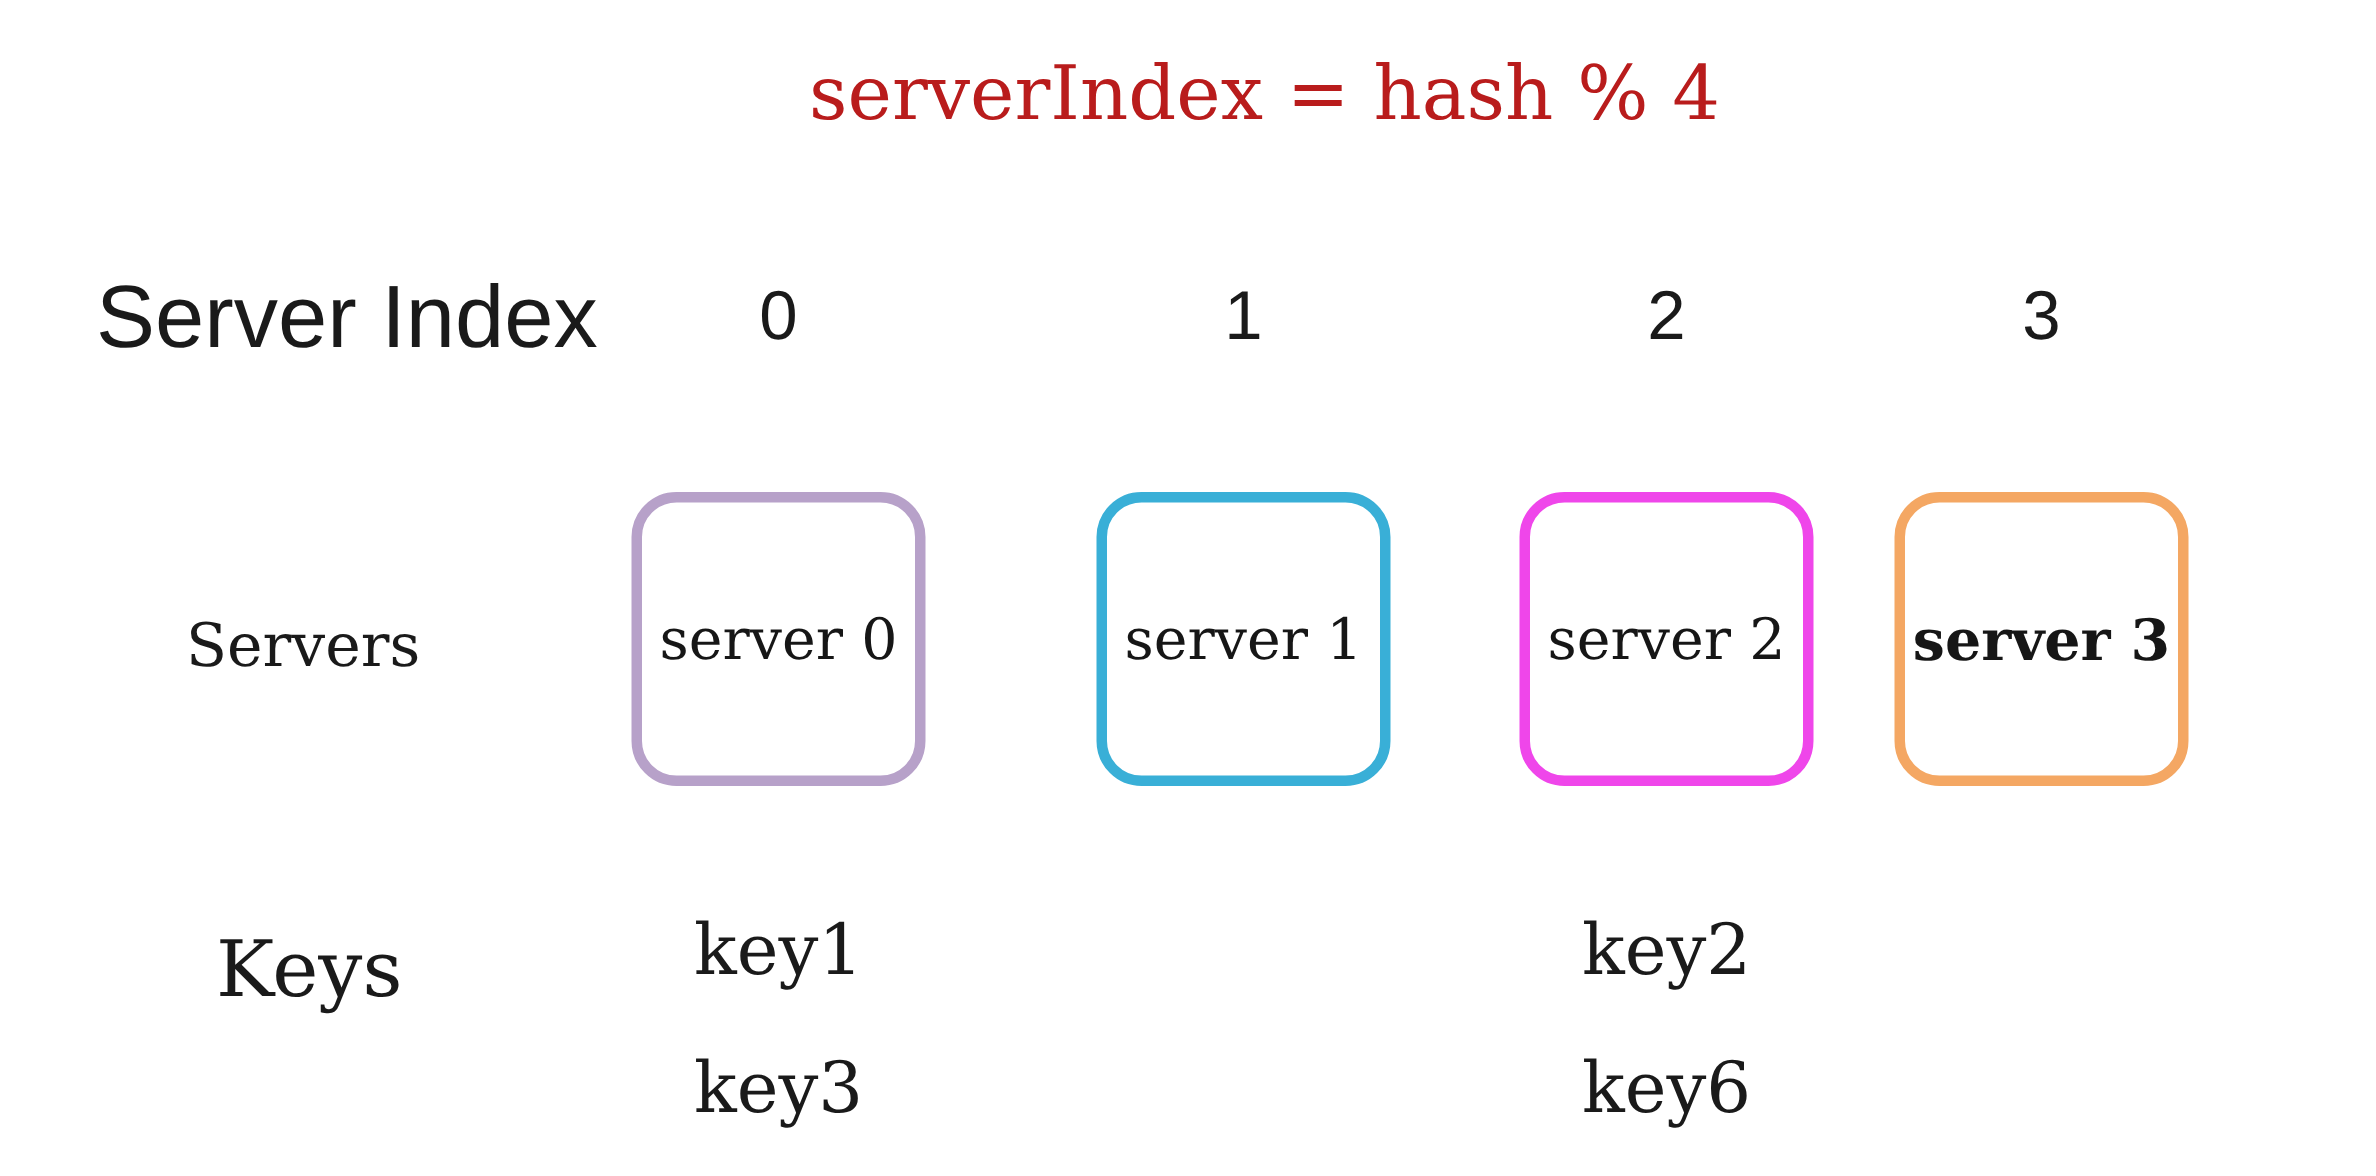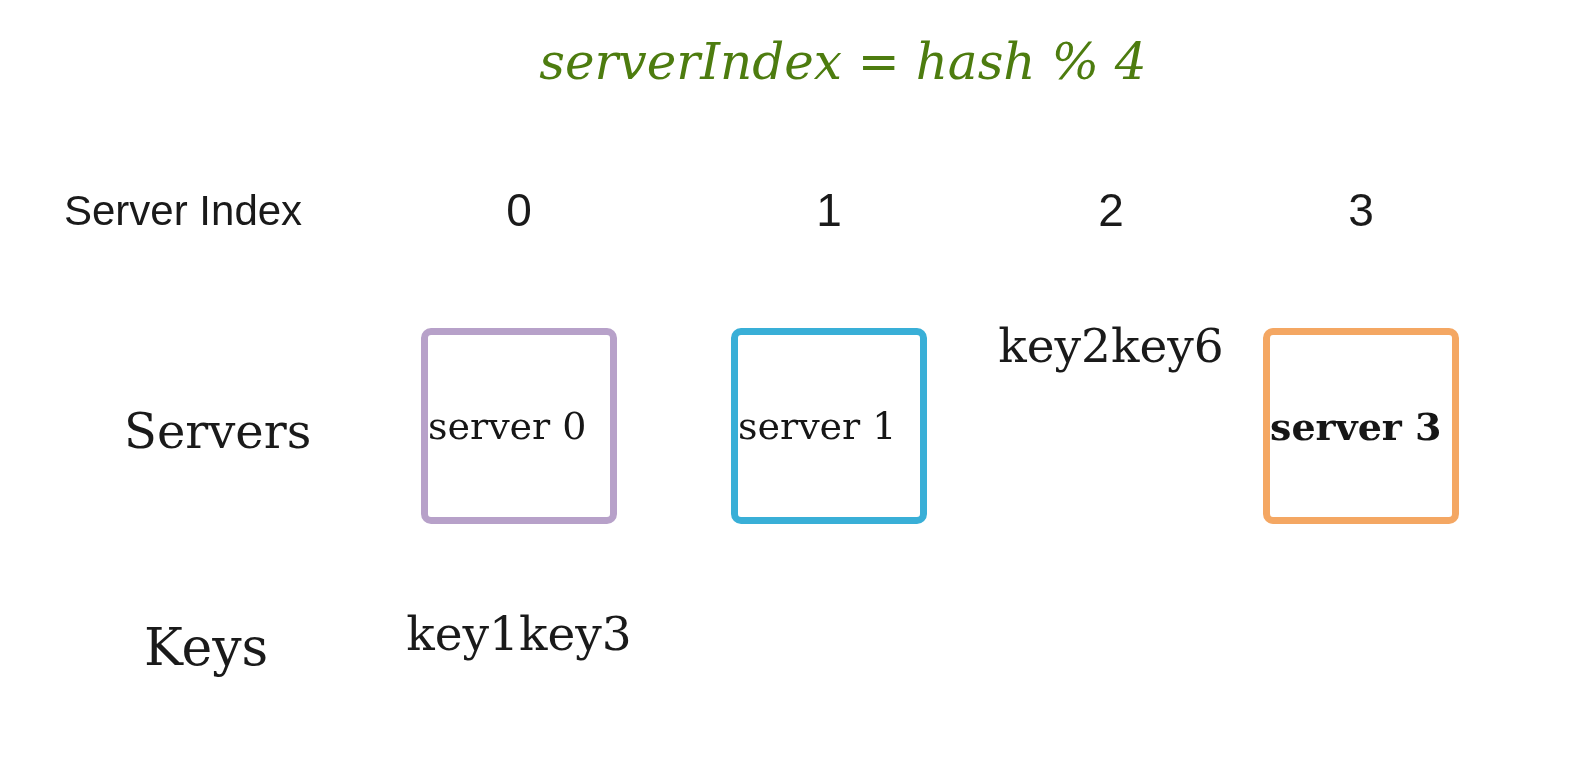--- a/index.html
+++ b/index.html
@@ -19,37 +19,36 @@
   .sans   { font-family: "Liberation Sans", "DejaVu Sans", sans-serif; }
 
   .title {
     position: absolute;
     top: 34px;
     left: 843px;
     transform: translateX(-50%);
     white-space: nowrap;
     font-size: 50px;
     line-height: 56px;
-    color: #4d7c0f;
-    font-style: italic;
+    color: #b91c1c;
   }
 
   .label-index {
     position: absolute;
     left: 64px;
     top: 186px;
-    font-size: 42px;
+    font-size: 59px;
     line-height: 50px;
     color: #1a1a1a;
   }
   .label-servers {
     position: absolute;
     left: 124px;
     top: 404px;
-    font-size: 48px;
+    font-size: 40px;
     line-height: 54px;
   }
   .label-keys {
     position: absolute;
     left: 144px;
     top: 620px;
     font-size: 52px;
     line-height: 54px;
   }
 
@@ -72,36 +71,36 @@
     font-size: 46px;
     line-height: 52px;
   }
 
   .box {
     box-sizing: border-box;
     margin-top: 92px;
     width: 196px;
     height: 196px;
     border: 7px solid #999999; 
-    border-radius: 10px;
+    border-radius: 30px;
     background: #ffffff;
     display: flex;
     align-items: center;
-    justify-content: flex-start;
+    justify-content: center;
   }
   .box-label {
     font-size: 38px;
     white-space: nowrap;
     color: #161616;
   }
 
   .keys {
     margin-top: 64px;
     display: flex;
-    flex-direction: row;
+    flex-direction: column;
   }
   .key {
     font-size: 47px;
     line-height: 92px;
     text-align: center;
     white-space: nowrap;
   }
 </style>
 </head>
 <body>
@@ -129,20 +128,23 @@
     <div class="idx sans">1</div>
     <div class="box" style="border-color: rgb(57, 175, 215);">
       <span class="box-label serif">server 1</span>
     </div>
     <div class="keys">
     </div>
   </div>
 
   <div class="col col-2">
     <div class="idx sans">2</div>
+    <div class="box" style="border-color: rgb(239, 70, 234);">
+      <span class="box-label serif">server 2</span>
+    </div>
     <div class="keys">
       <div class="key serif">key2</div>
       <div class="key serif">key6</div>
     </div>
   </div>
 
   <div class="col col-3">
     <div class="idx sans">3</div>
     <div class="box" style="border-color: rgb(244, 167, 99); font-weight: bold;">
       <span class="box-label serif">server 3</span>

